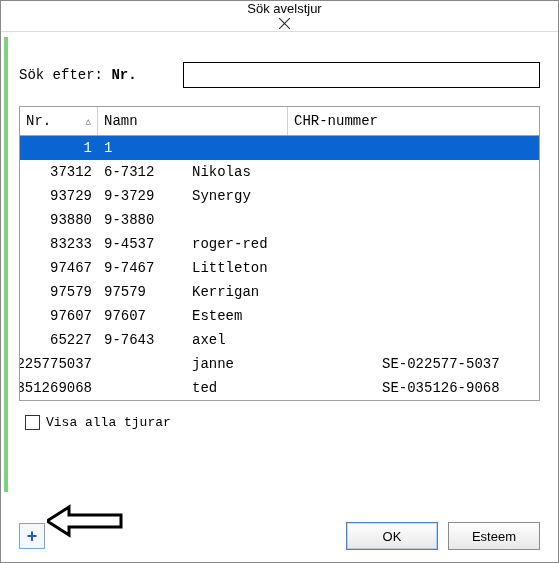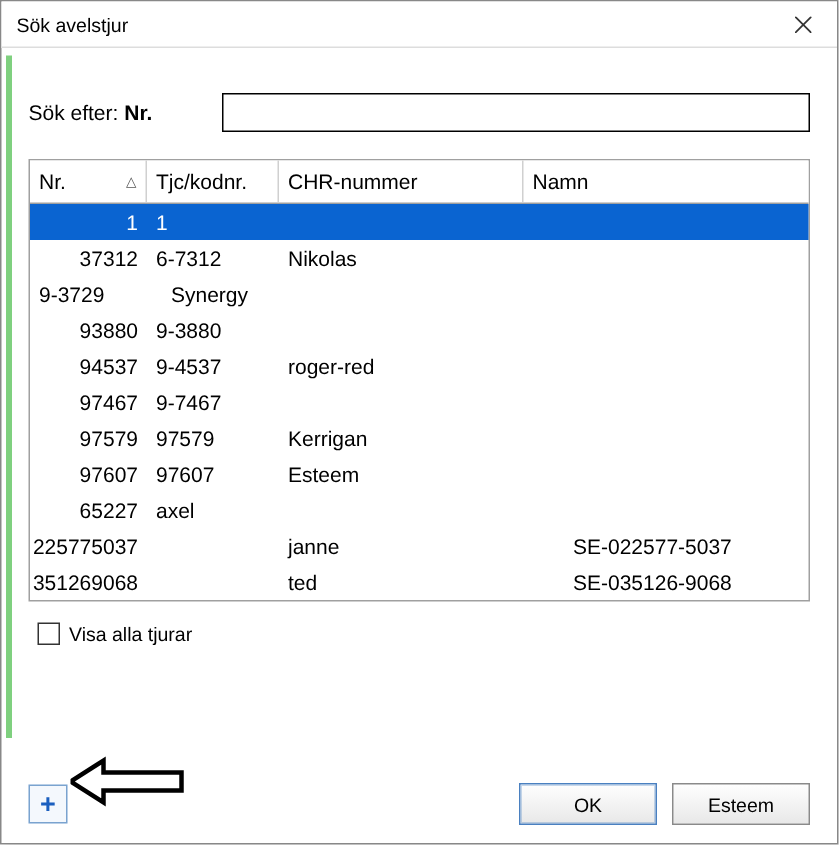--- a/index.html
+++ b/index.html
@@ -1,21 +1,21 @@
 <!DOCTYPE html>
 <html><head>
 <meta charset="utf-8">
 <style>
   html,body{margin:0;padding:0;font-family:"Segoe UI",Tahoma,sans-serif;font-size:13px;background:#d0d0d0;}
   .window{width:559px;height:563px;background:#fff;border:1px solid #888;box-shadow:2px 2px 6px rgba(0,0,0,0.25);position:relative;box-sizing:border-box;}
-  .titlebar{height:30px;display:flex;align-items:center;justify-content:space-between;border-bottom:1px solid #ddd;padding:0 0 0 10px;background:#fff;}
+  .titlebar{height:30px;display:flex;align-items:center;justify-content:space-between;border-bottom:1px solid #ddd;padding:0 0 0 10px;background:#fff;flex-direction:column;}
   .titlebar .title{font-size:13px;}
   .close-btn{width:45px;height:30px;display:flex;align-items:center;justify-content:center;cursor:pointer;}
   .close-btn svg{width:11px;height:11px;stroke:#333;stroke-width:1.2;}
-  .content{padding:18px 18px 12px 18px;}
+  .content{padding:18px 18px 12px 18px;font-family:Liberation Mono, monospace;}
   .search-row{display:flex;align-items:center;gap:6px;margin:12px 0 18px 0;}
   .search-label{font-size:14px;}
   .search-label b{font-weight:700;}
   .search-input{flex:1;margin-left:40px;height:24px;border:1px solid #000;padding:0 6px;font-size:16px;font-family:inherit;}
   .grid{border:1px solid #a0a0a0;}
   .header-row{display:flex;background:#fff;border-bottom:1px solid #a0a0a0;}
   .header-cell{padding:6px 6px;border-right:1px solid #d0d0d0;font-size:14px;display:flex;align-items:center;justify-content:space-between;box-sizing:border-box;}
   .header-cell:last-child{border-right:none;}
   .col0{width:78px;}
   .col1{width:88px;}
@@ -61,78 +61,78 @@
       </span>
       <input class="search-input" type="text" value="" style="">
     </div>
 
     <div class="grid">
       <div class="header-row">
         <div class="header-cell col0">
           <span>Nr.</span>
           <span class="sort-ind">△</span>
         </div>
-        <div class="header-cell col1">
-          <span>Tjc/kodnr.</span>
+        <div class="header-cell col2">
+          <span>Namn</span>
         </div>
         <div class="header-cell col3">
           <span>CHR-nummer</span>
-        </div>
-        <div class="header-cell col2">
-          <span>Namn</span>
         </div>
       </div>
       <div id="grid-body">
           <div class="data-row sel">
             <div class="data-cell col0">1</div>
             <div class="data-cell col1">1</div>
             <div class="data-cell col2"></div>
             <div class="data-cell col3"></div>
           </div>
           <div class="data-row">
             <div class="data-cell col0">37312</div>
             <div class="data-cell col1">6-7312</div>
             <div class="data-cell col2">Nikolas</div>
             <div class="data-cell col3"></div>
           </div>
           <div class="data-row">
+            <div class="data-cell col0">93729</div>
             <div class="data-cell col1">9-3729</div>
             <div class="data-cell col2">Synergy</div>
             <div class="data-cell col3"></div>
           </div>
           <div class="data-row">
             <div class="data-cell col0">93880</div>
             <div class="data-cell col1">9-3880</div>
             <div class="data-cell col3"></div>
           </div>
           <div class="data-row">
-            <div class="data-cell col0">94537</div>
+            <div class="data-cell col0">83233</div>
             <div class="data-cell col1">9-4537</div>
             <div class="data-cell col2">roger-red</div>
             <div class="data-cell col3"></div>
           </div>
           <div class="data-row">
             <div class="data-cell col0">97467</div>
             <div class="data-cell col1">9-7467</div>
+            <div class="data-cell col2">Littleton</div>
             <div class="data-cell col3"></div>
           </div>
           <div class="data-row">
             <div class="data-cell col0">97579</div>
             <div class="data-cell col1">97579</div>
             <div class="data-cell col2">Kerrigan</div>
             <div class="data-cell col3"></div>
           </div>
           <div class="data-row">
             <div class="data-cell col0">97607</div>
             <div class="data-cell col1">97607</div>
             <div class="data-cell col2">Esteem</div>
             <div class="data-cell col3"></div>
           </div>
           <div class="data-row">
             <div class="data-cell col0">65227</div>
+            <div class="data-cell col1">9-7643</div>
             <div class="data-cell col2">axel</div>
             <div class="data-cell col3"></div>
           </div>
           <div class="data-row">
             <div class="data-cell col0">225775037</div>
             <div class="data-cell col1"></div>
             <div class="data-cell col2">janne</div>
             <div class="data-cell col3">SE-022577-5037</div>
           </div>
           <div class="data-row">

